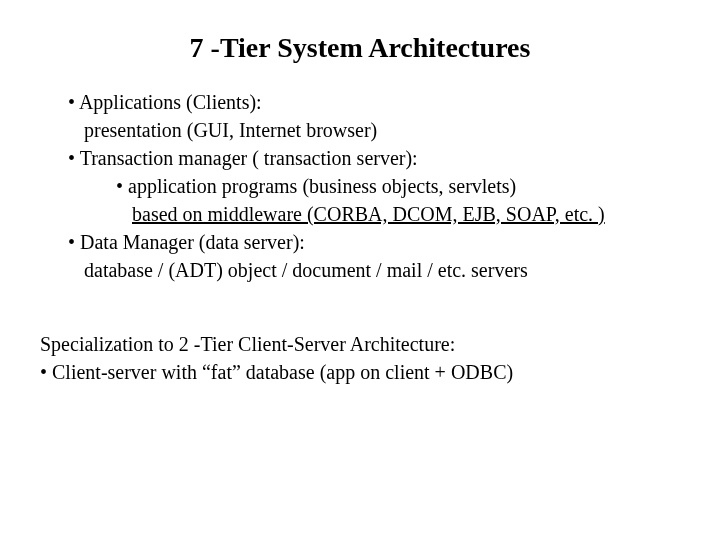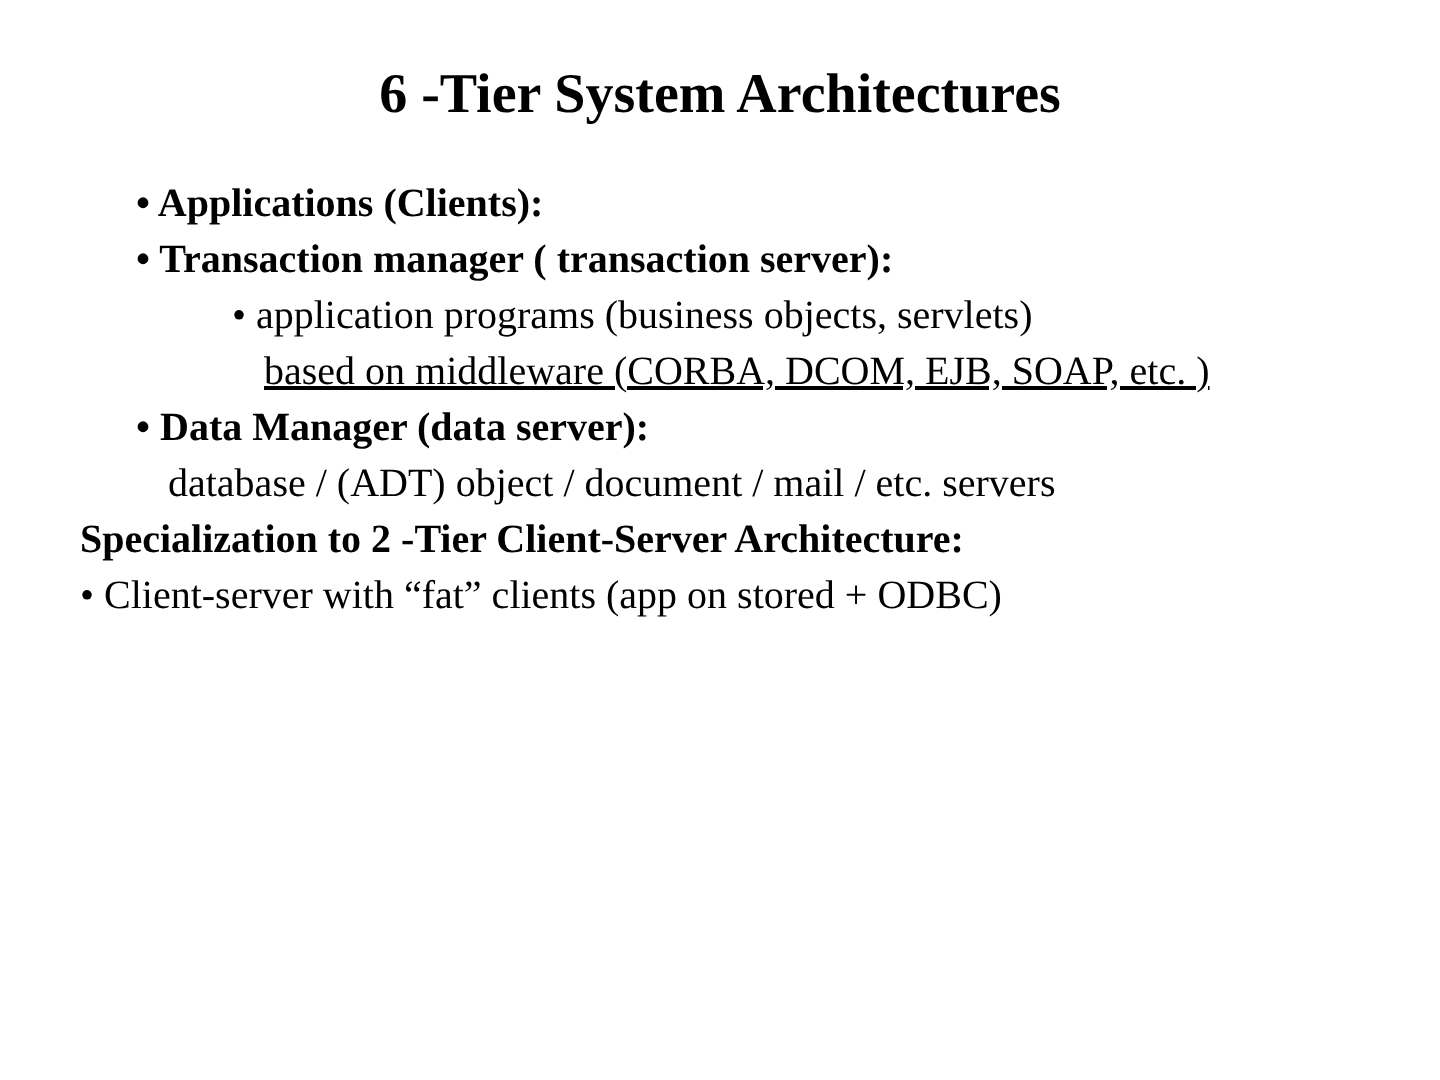--- a/index.html
+++ b/index.html
@@ -26,48 +26,50 @@
     }
     .content {
       font-size: 20px;
       line-height: 1.4;
       padding-left: 28px;
     }
     .line {
       display: block;
     }
     .bold {
-      font-weight: bold;
+      font-weight: normal;
     }
     .indent-1 {
       padding-left: 16px;
     }
     .indent-2 {
       padding-left: 48px;
     }
     .indent-3 {
       padding-left: 64px;
       text-decoration: underline;
     }
     .section2 {
       font-size: 20px;
       line-height: 1.4;
+      margin-top: 46px;
       padding-left: 0;
     }
   </style>
 </head>
 <body>
 
-<div class="title">6 -Tier System Architectures</div>
+<div class="title">7 -Tier System Architectures</div>
 
 <div class="content">
   <span class="line bold">• Applications (Clients):</span>
+  <span class="line indent-1">presentation (GUI, Internet browser)</span>
   <span class="line bold">• Transaction manager ( transaction server):</span>
   <span class="line indent-2">• application programs (business objects, servlets)</span>
   <span class="line indent-3">based on middleware (CORBA, DCOM, EJB, SOAP, etc. )</span>
   <span class="line bold">• Data Manager (data server):</span>
   <span class="line indent-1">database / (ADT) object / document / mail / etc. servers</span>
 </div>
 
 <div class="section2">
   <span class="line bold">Specialization to 2 -Tier Client-Server Architecture:</span>
-  <span class="line">• Client-server with “fat” clients (app on stored + ODBC)</span>
+  <span class="line">• Client-server with “fat” database (app on client + ODBC)</span>
 </div>
 
 </body></html>

